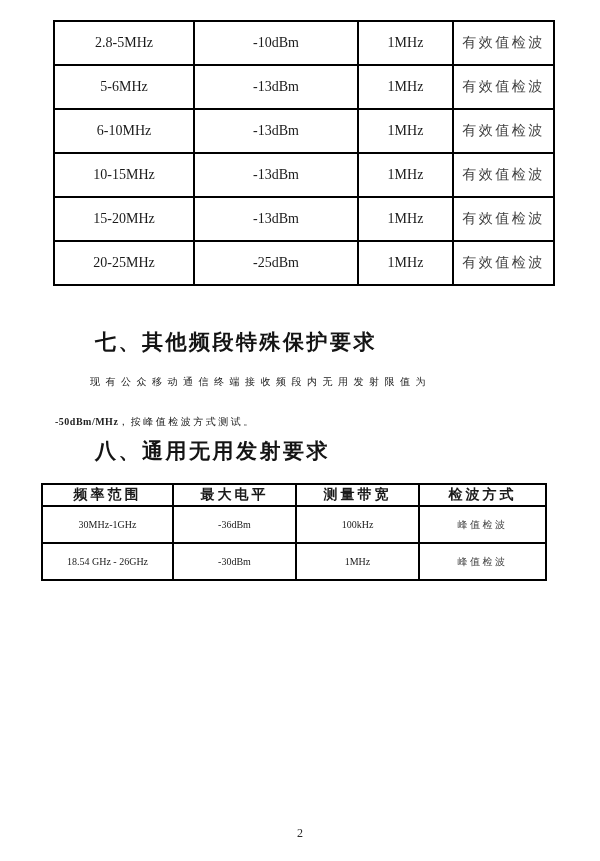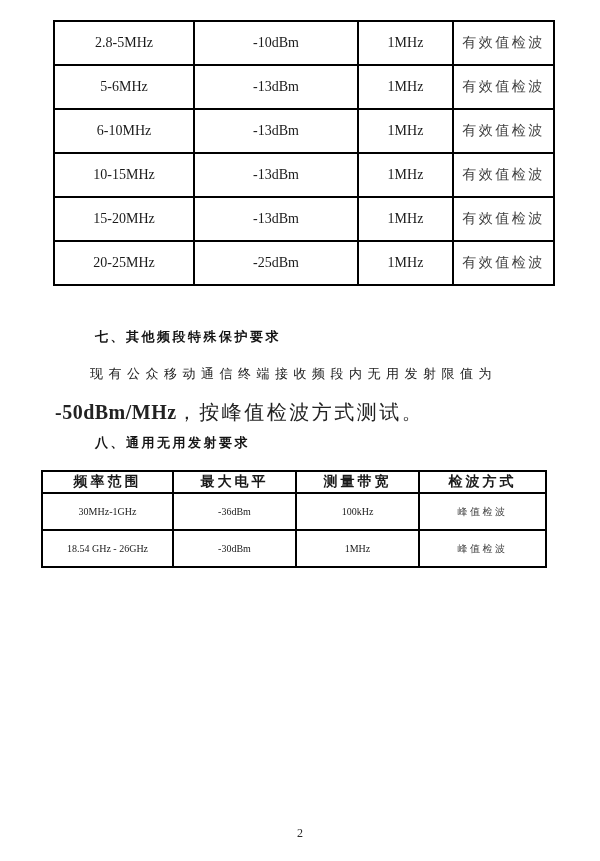--- a/index.html
+++ b/index.html
@@ -27,34 +27,34 @@
   .t2 { margin: 18px 0 0 41px; width: 504px; }
   .t2 th {
     height: 22px; font-size: 14px; font-weight: bold;
     letter-spacing: 3px; font-family: "Liberation Serif", serif;
   }
   .t2 td { height: 37px; font-size: 10px; }
   .detector-cell { font-size: 12px; letter-spacing: 2.5px; color: #3f3f3f; }
   .heading {
     font-family: Liberation Sans, sans-serif;
     font-weight: bold;
-    font-size: 13px;
+    font-size: 21px;
     letter-spacing: 2.5px;
     color: #141414;
   }
   .h7 { margin: 42px 0 0 95px; }
   .h8 { margin: 8px 0 0 95px; }
   .para-line1 {
     margin: 19px 0 0 90px;
-    font-size: 13px;
+    font-size: 10px;
     letter-spacing: 5.5px;
     white-space: nowrap;
     color: #222222;
   }
-  .para-line2 { margin: 16px 0 0 55px; font-size: 20px; color: #222222; }
+  .para-line2 { margin: 26px 0 0 55px; font-size: 10px; color: #222222; }
   .para-line2 .latin-bold { font-weight: bold; letter-spacing: 0.5px; }
   .para-line2 .cn { letter-spacing: 2.5px; }
   .page-number {
     position: absolute;
     top: 826px; left: 0; width: 100%;
     text-align: center;
     font-size: 12px;
     color: #2a2a2a;
   }
 </style>

